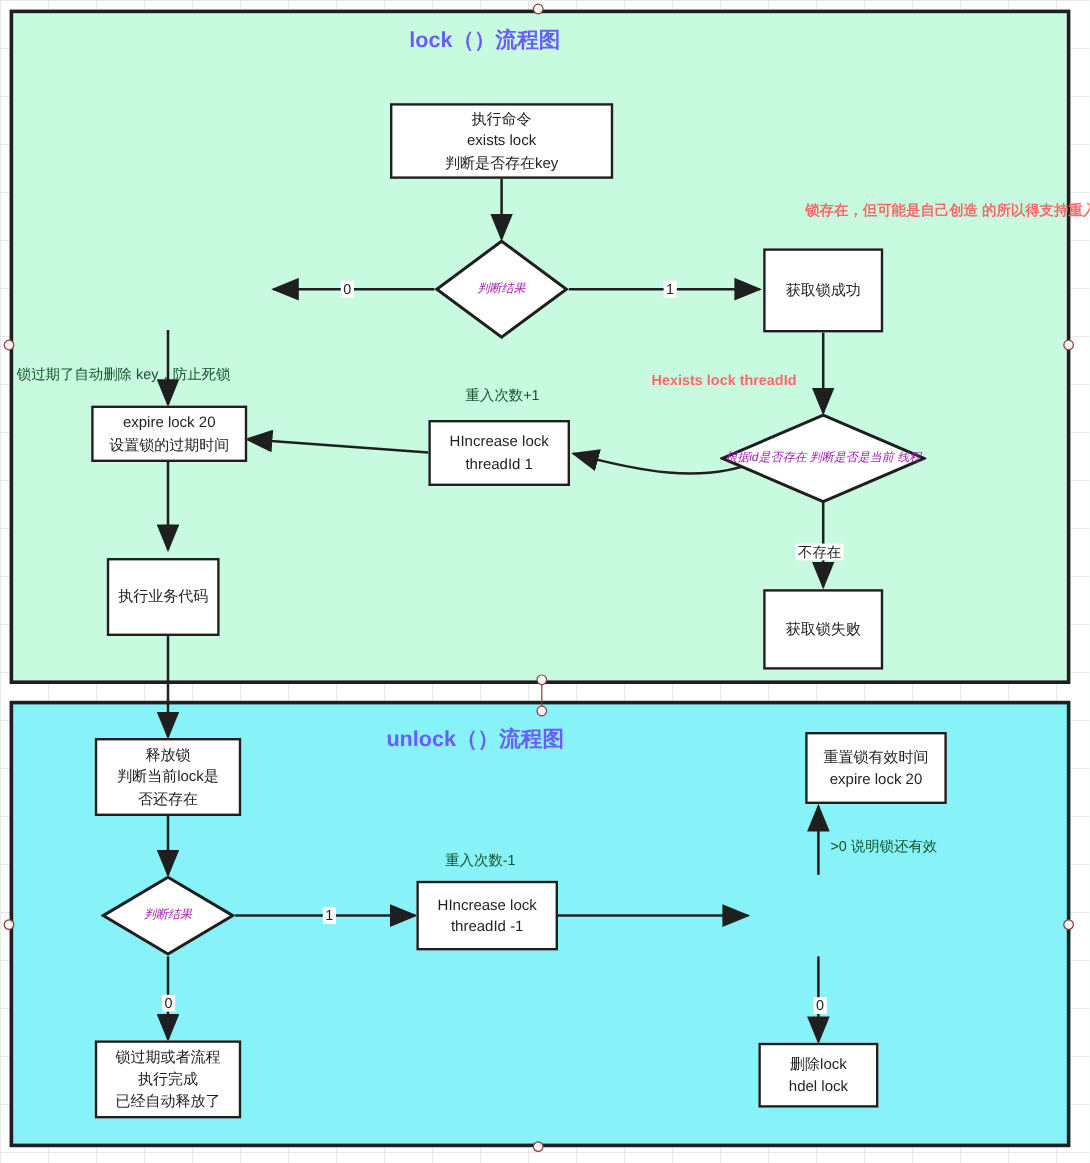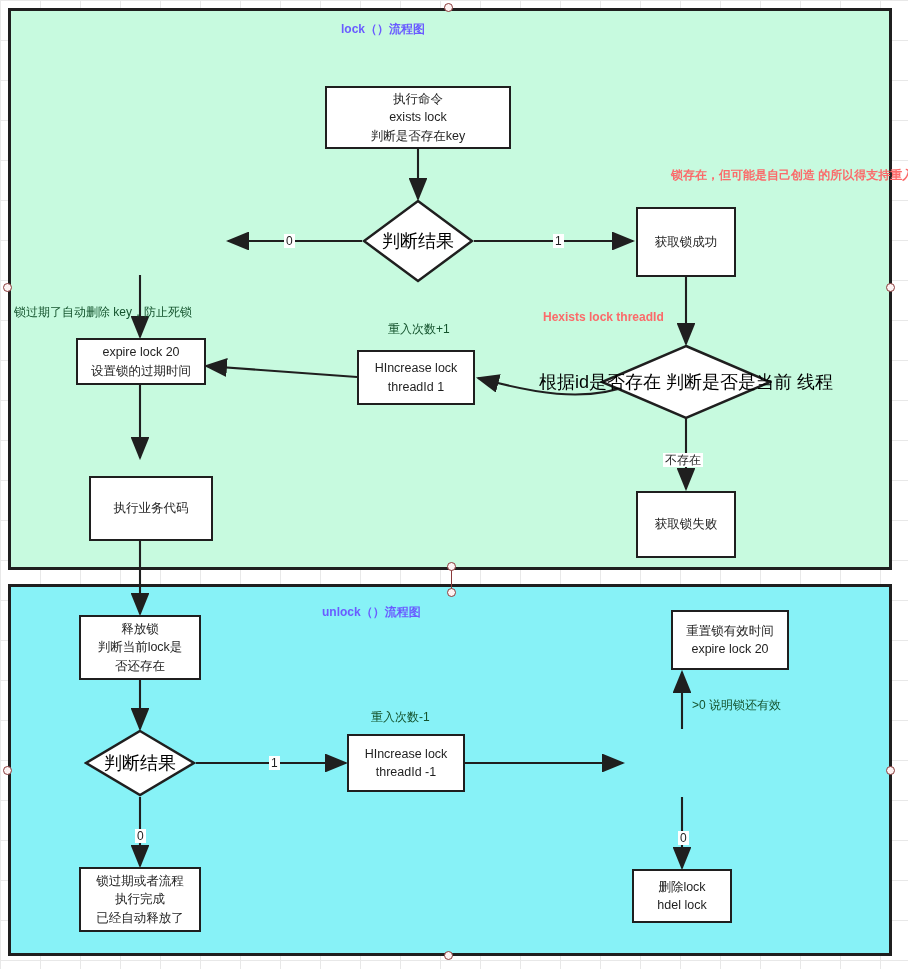--- a/index.html
+++ b/index.html
@@ -11,33 +11,33 @@
   .grid{position:absolute;left:0;top:0;width:908px;height:969px;
         background-image:
           linear-gradient(to right,#e8e8e8 1px,transparent 1px),
           linear-gradient(to bottom,#e8e8e8 1px,transparent 1px);
         background-size:40px 40px;}
 
   .container{position:absolute;border:3px solid #1f1f1f;box-sizing:border-box;}
   #lock-container{left:8px;top:8px;width:884px;height:562px;background:#c7fadf;}
   #unlock-container{left:8px;top:584px;width:884px;height:372px;background:#87f2f7;}
 
-  .title{position:absolute;color:#6a5cff;font-size:12px;font-weight:bold;
+  .title{position:absolute;color:#6a5cff;font-size:18px;font-weight:bold;
          white-space:nowrap;}
 
   .node{position:absolute;box-sizing:border-box;border:2.5px solid #1f1f1f;
         background:#ffffff;display:flex;align-items:center;justify-content:center;
         text-align:center;font-size:12.5px;color:#1f1f1f;line-height:1.45;
         padding:2px;}
   .node span{display:block;}
 
   .diamond{position:absolute;display:flex;align-items:center;justify-content:center;}
   .diamond svg{position:absolute;left:0;top:0;}
-  .diamond .dlabel{position:relative;text-align:center;font-size:18px;
-                   color:#000000;line-height:1.35;white-space:nowrap;}
+  .diamond .dlabel{position:relative;text-align:center;font-size:10px;
+                   color:#a21caf;line-height:1.35;white-space:nowrap;font-style:italic;}
 
   .edgelabel{position:absolute;font-size:12px;color:#1f1f1f;background:#ffffff;
              padding:0 2px;white-space:nowrap;line-height:1.2;}
   .note{position:absolute;font-size:12px;color:#14532d;white-space:nowrap;
         text-align:center;line-height:1.5;}
   .note-red{position:absolute;font-size:12px;color:#fb6a6a;white-space:nowrap;
             text-align:center;line-height:1.5;font-weight:bold;}
 
   svg.wires{position:absolute;left:0;top:0;width:908px;height:969px;
             pointer-events:none;overflow:visible;}
@@ -141,21 +141,21 @@
     <svg width="172" height="76" viewBox="0 0 172 76">
       <polygon points="86,2 170,38 86,74 2,38" fill="#ffffff" stroke="#1f1f1f" stroke-width="2.5"></polygon>
     </svg>
     <div class="dlabel">
       <span>根据id是否存在</span>
       <span>判断是否是当前</span>
       <span>线程</span>
     </div>
   </div>
 
-  <div class="node" style="left:89px;top:476px;width:124px;height:65px;">
+  <div class="node" style="left:89px;top:465px;width:94px;height:65px;">
     <div>
       <span>执行业务代码</span>
     </div>
   </div>
 
   <div class="node" style="left:636px;top:491px;width:100px;height:67px;">
     <div>
       <span>获取锁失败</span>
     </div>
   </div>

